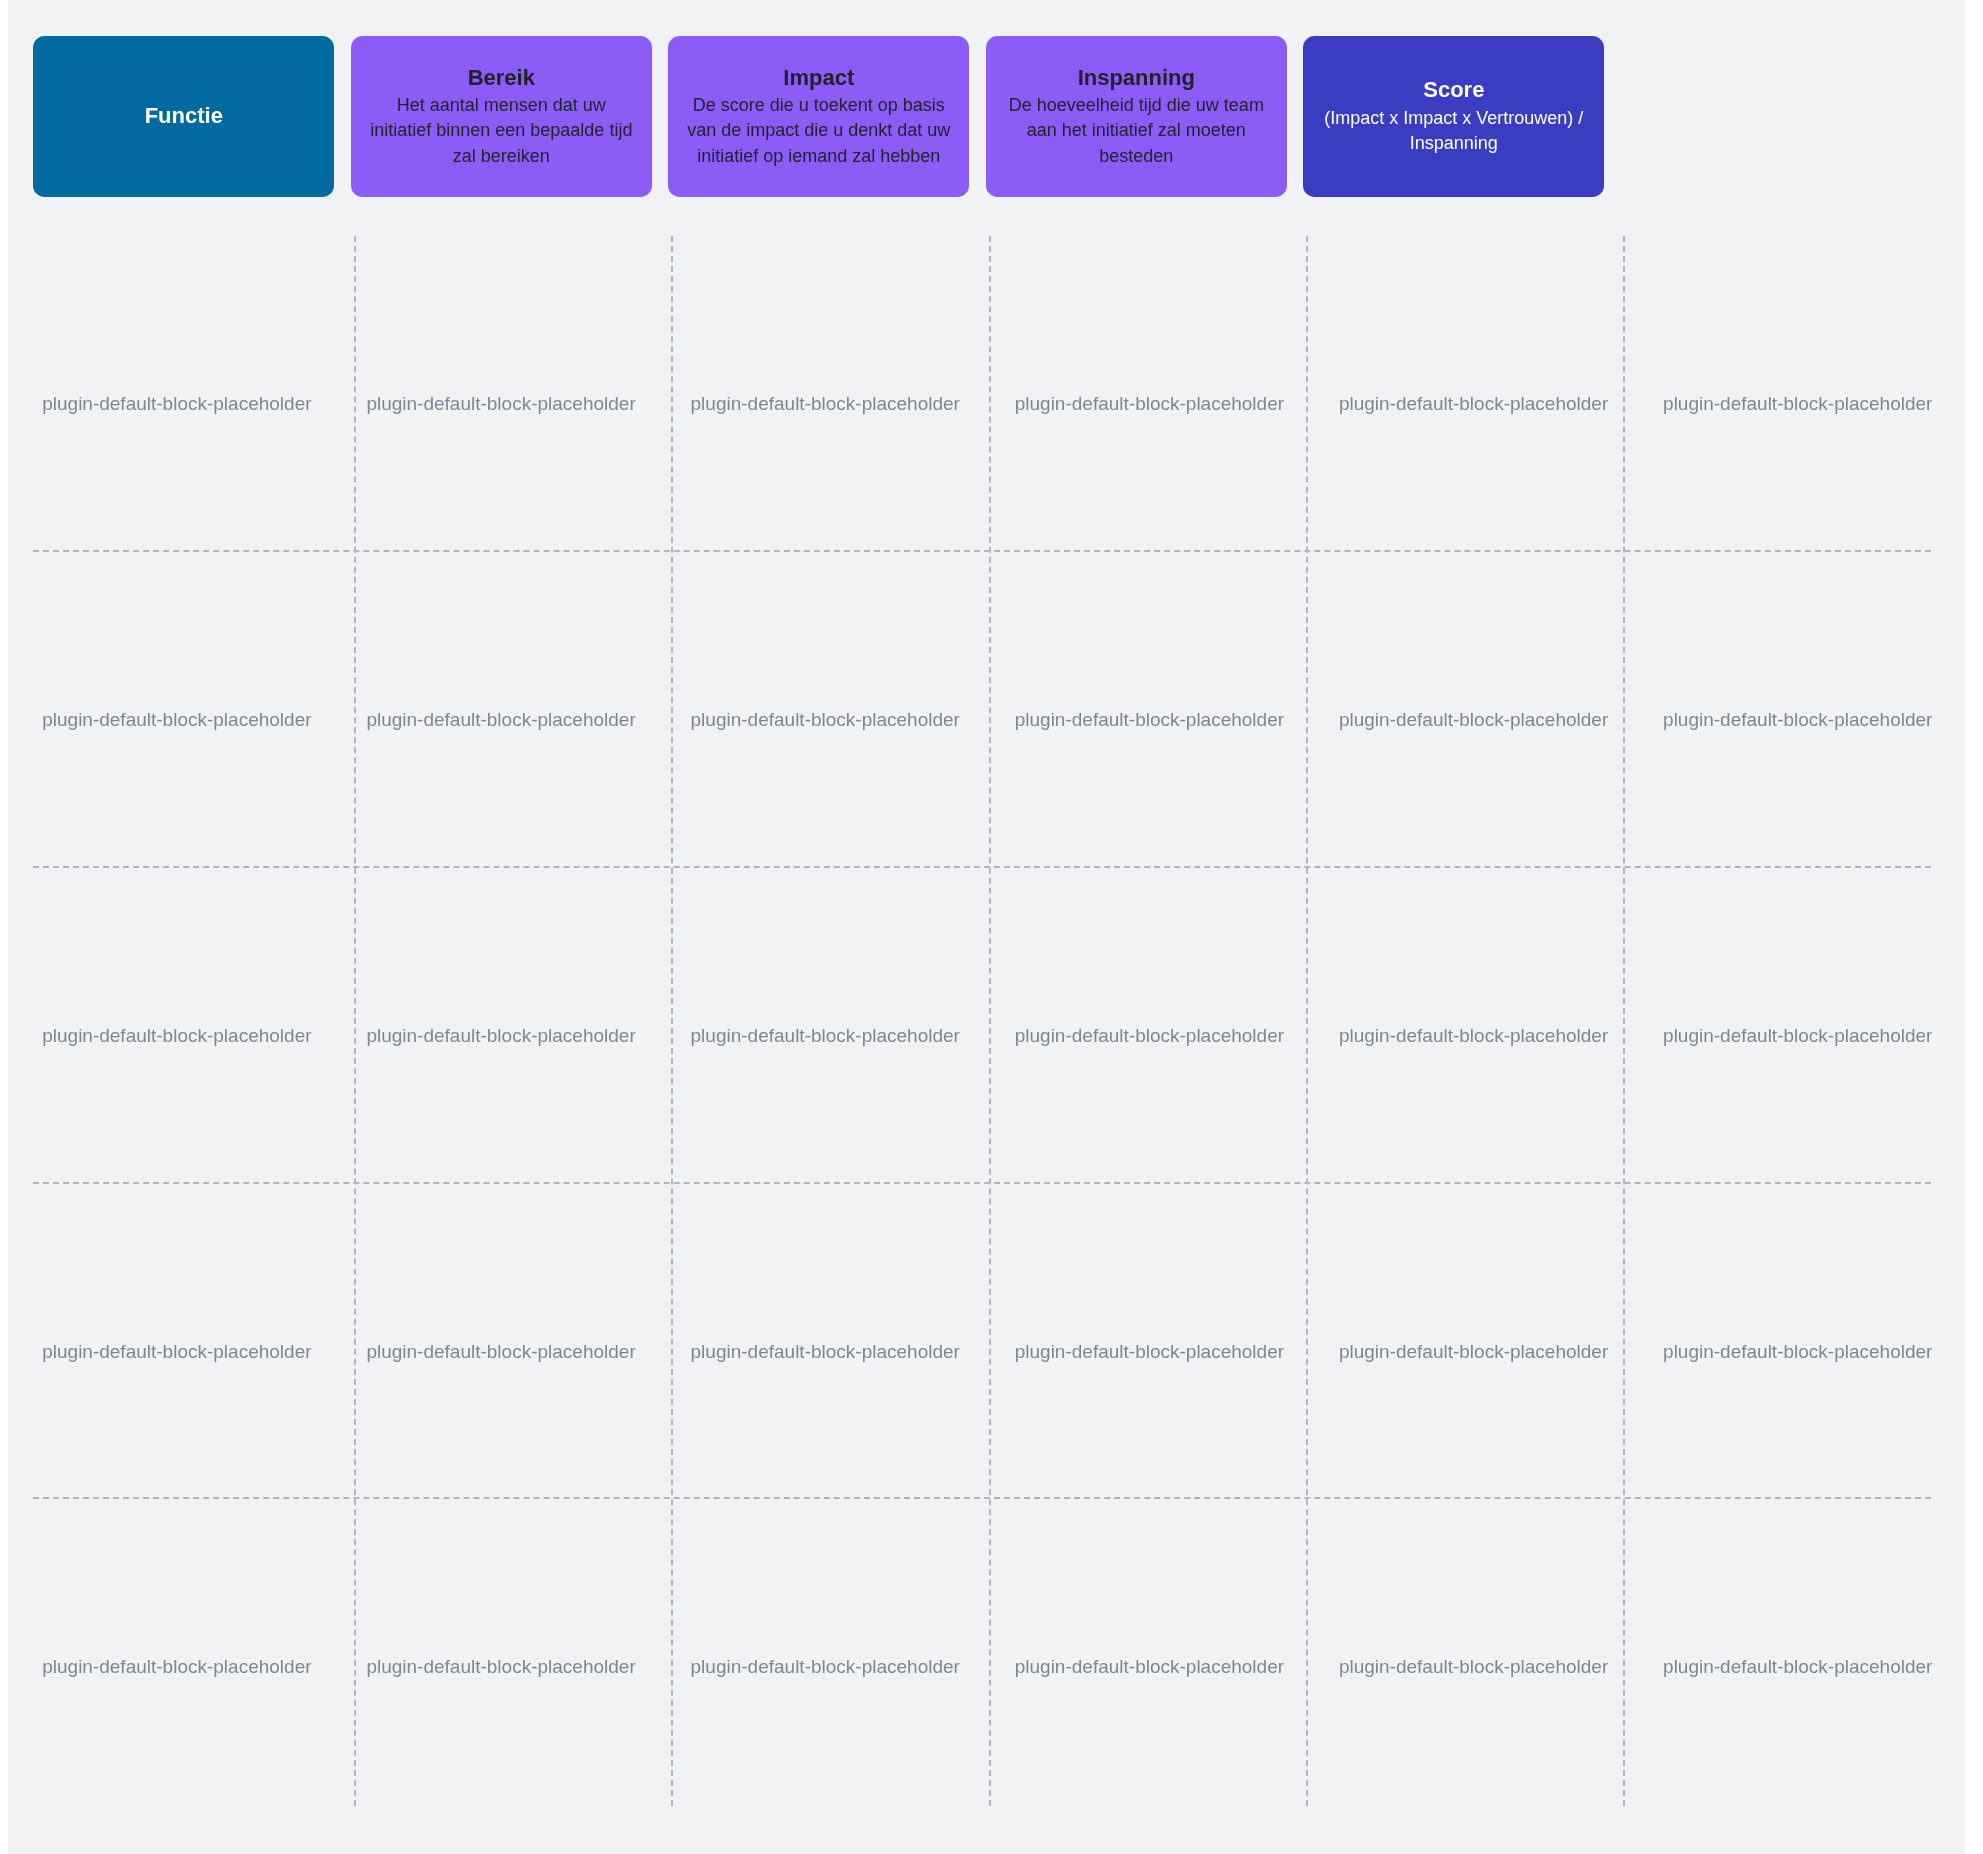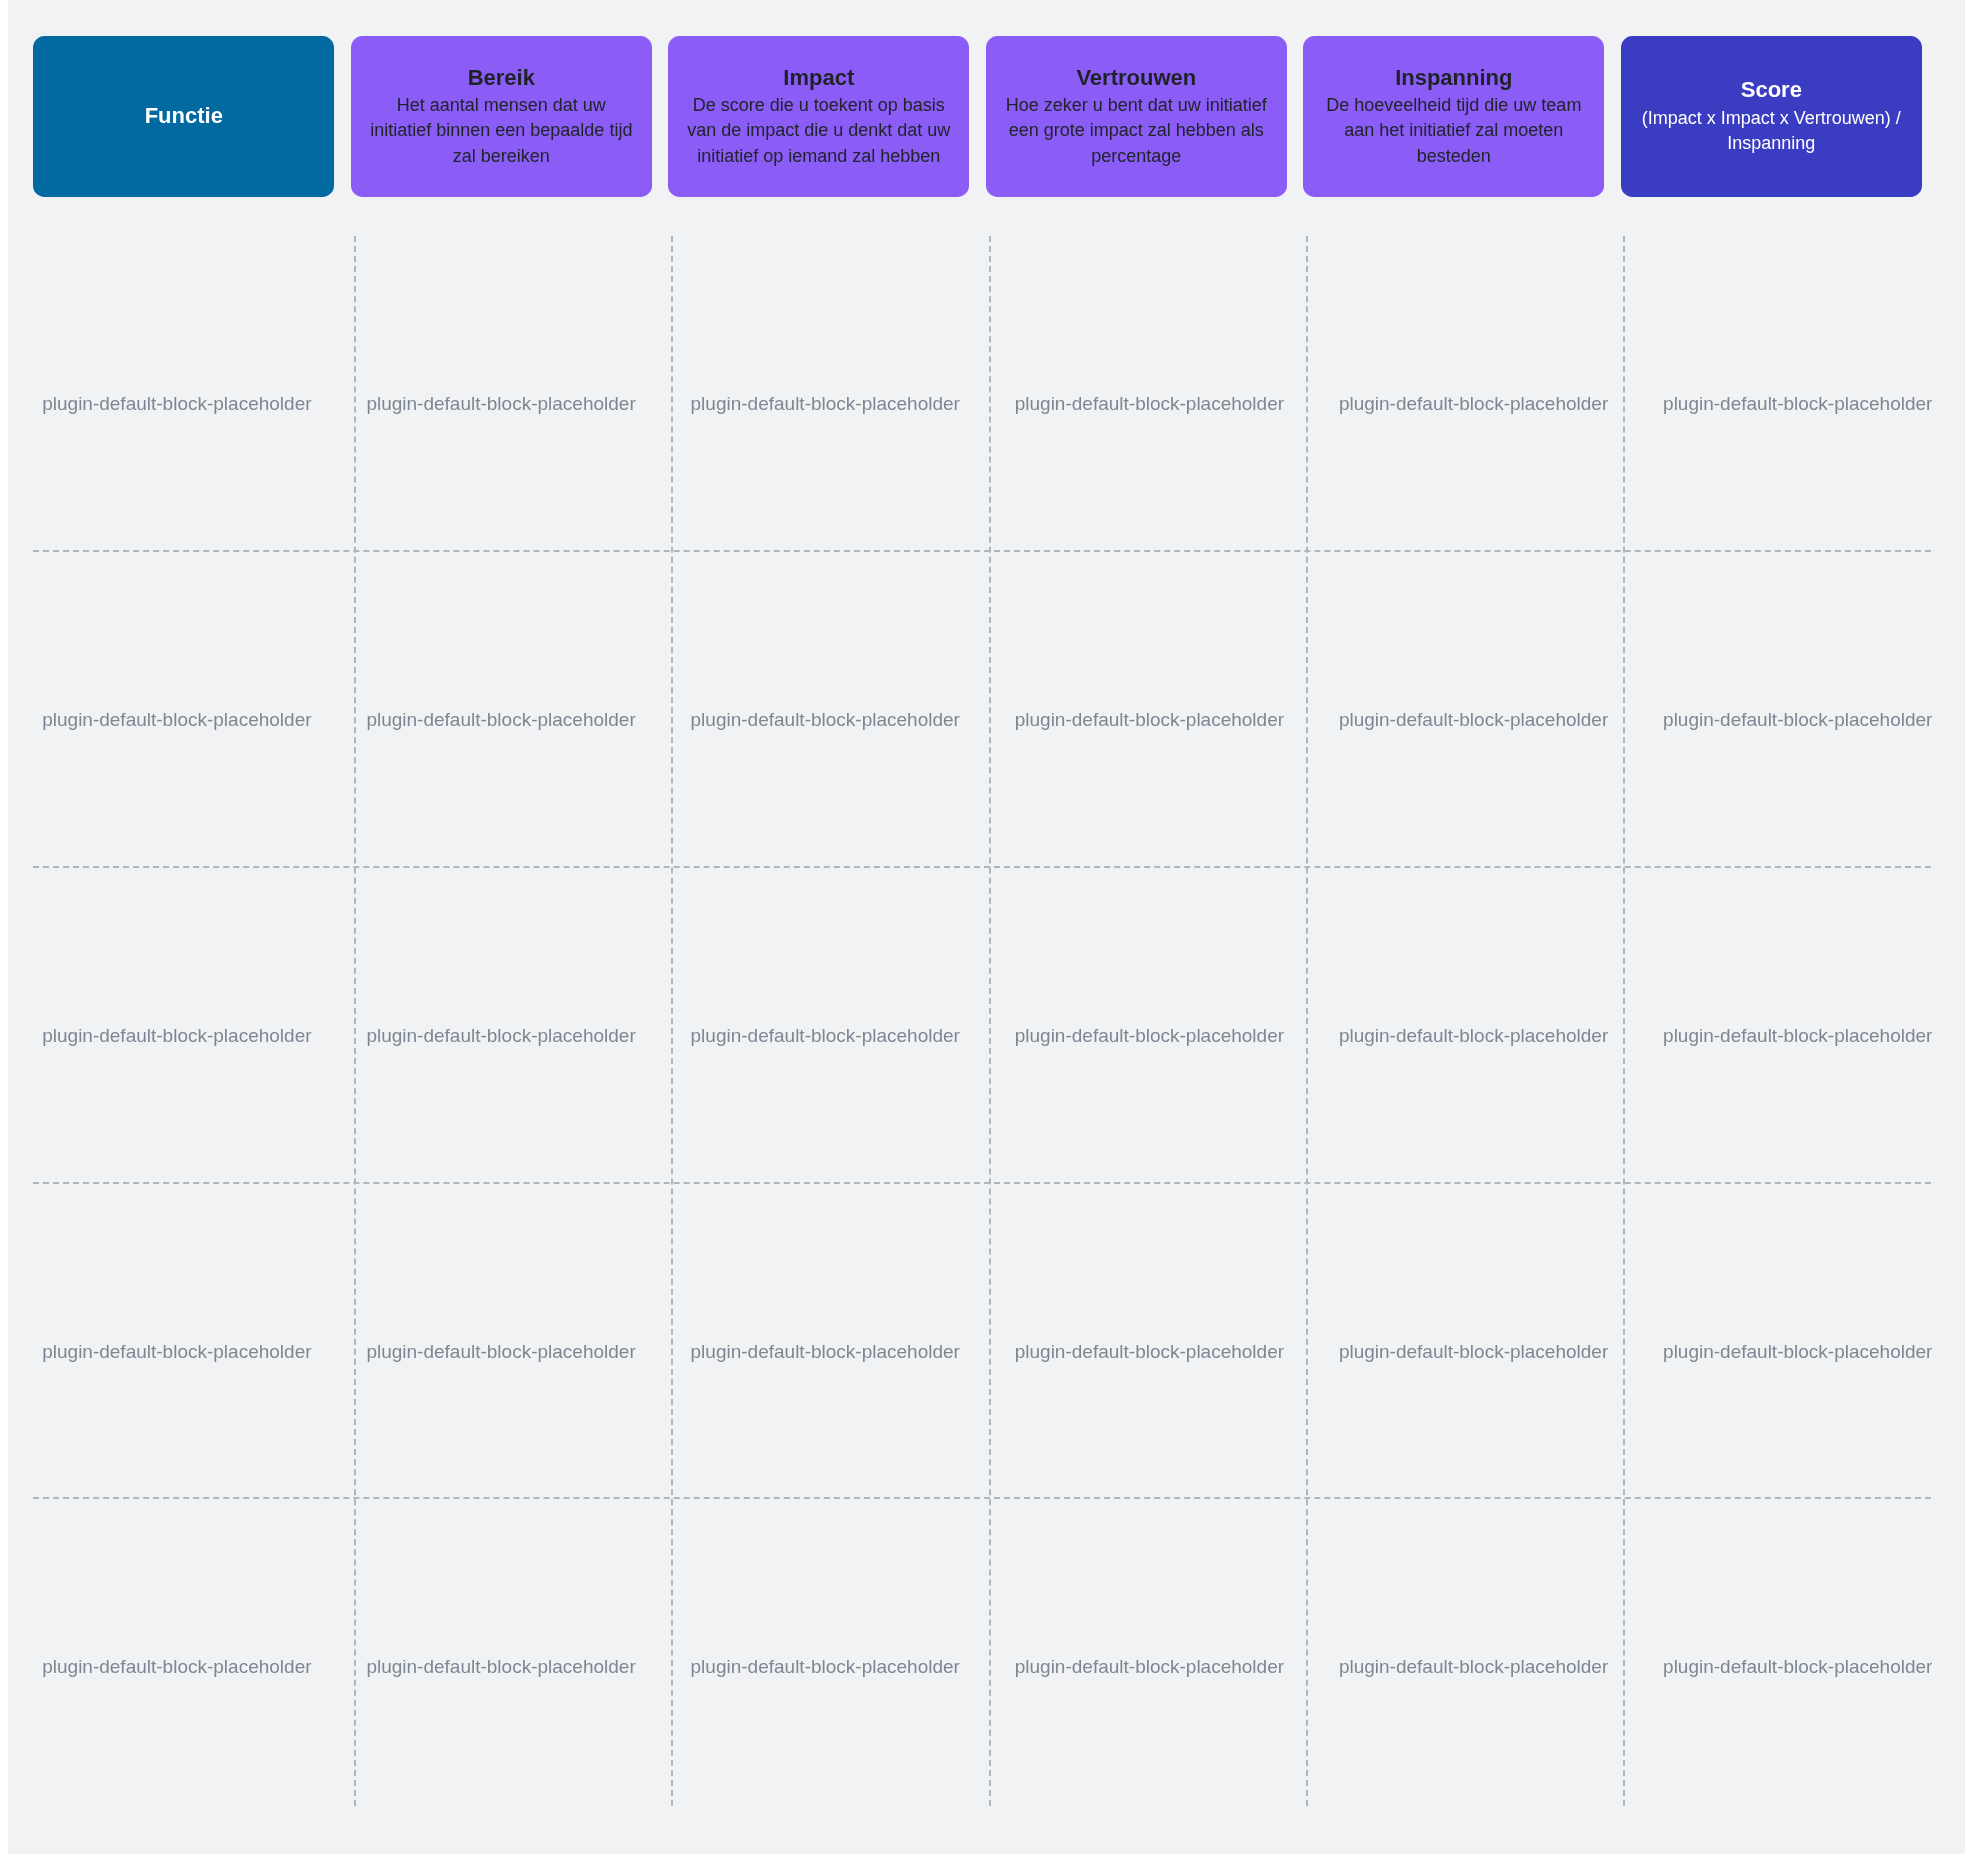--- a/index.html
+++ b/index.html
@@ -136,24 +136,20 @@
     <div class="header-card">
       <div class="card-title">Bereik</div>
       <div class="card-desc">Het aantal mensen dat uw initiatief binnen een bepaalde tijd zal bereiken</div>
     </div>
 
     <div class="header-card">
       <div class="card-title">Impact</div>
       <div class="card-desc">De score die u toekent op basis van de impact die u denkt dat uw initiatief op iemand zal hebben</div>
     </div>
 
-    <div class="header-card">
-      <div class="card-title">Vertrouwen</div>
-      <div class="card-desc">Hoe zeker u bent dat uw initiatief een grote impact zal hebben als percentage</div>
-    </div>
 
     <div class="header-card">
       <div class="card-title">Inspanning</div>
       <div class="card-desc">De hoeveelheid tijd die uw team aan het initiatief zal moeten besteden</div>
     </div>
 
     <div class="header-card accent-blue">
       <div class="card-title">Score</div>
       <div class="card-desc">(Impact x Impact x Vertrouwen) / Inspanning</div>
     </div>

